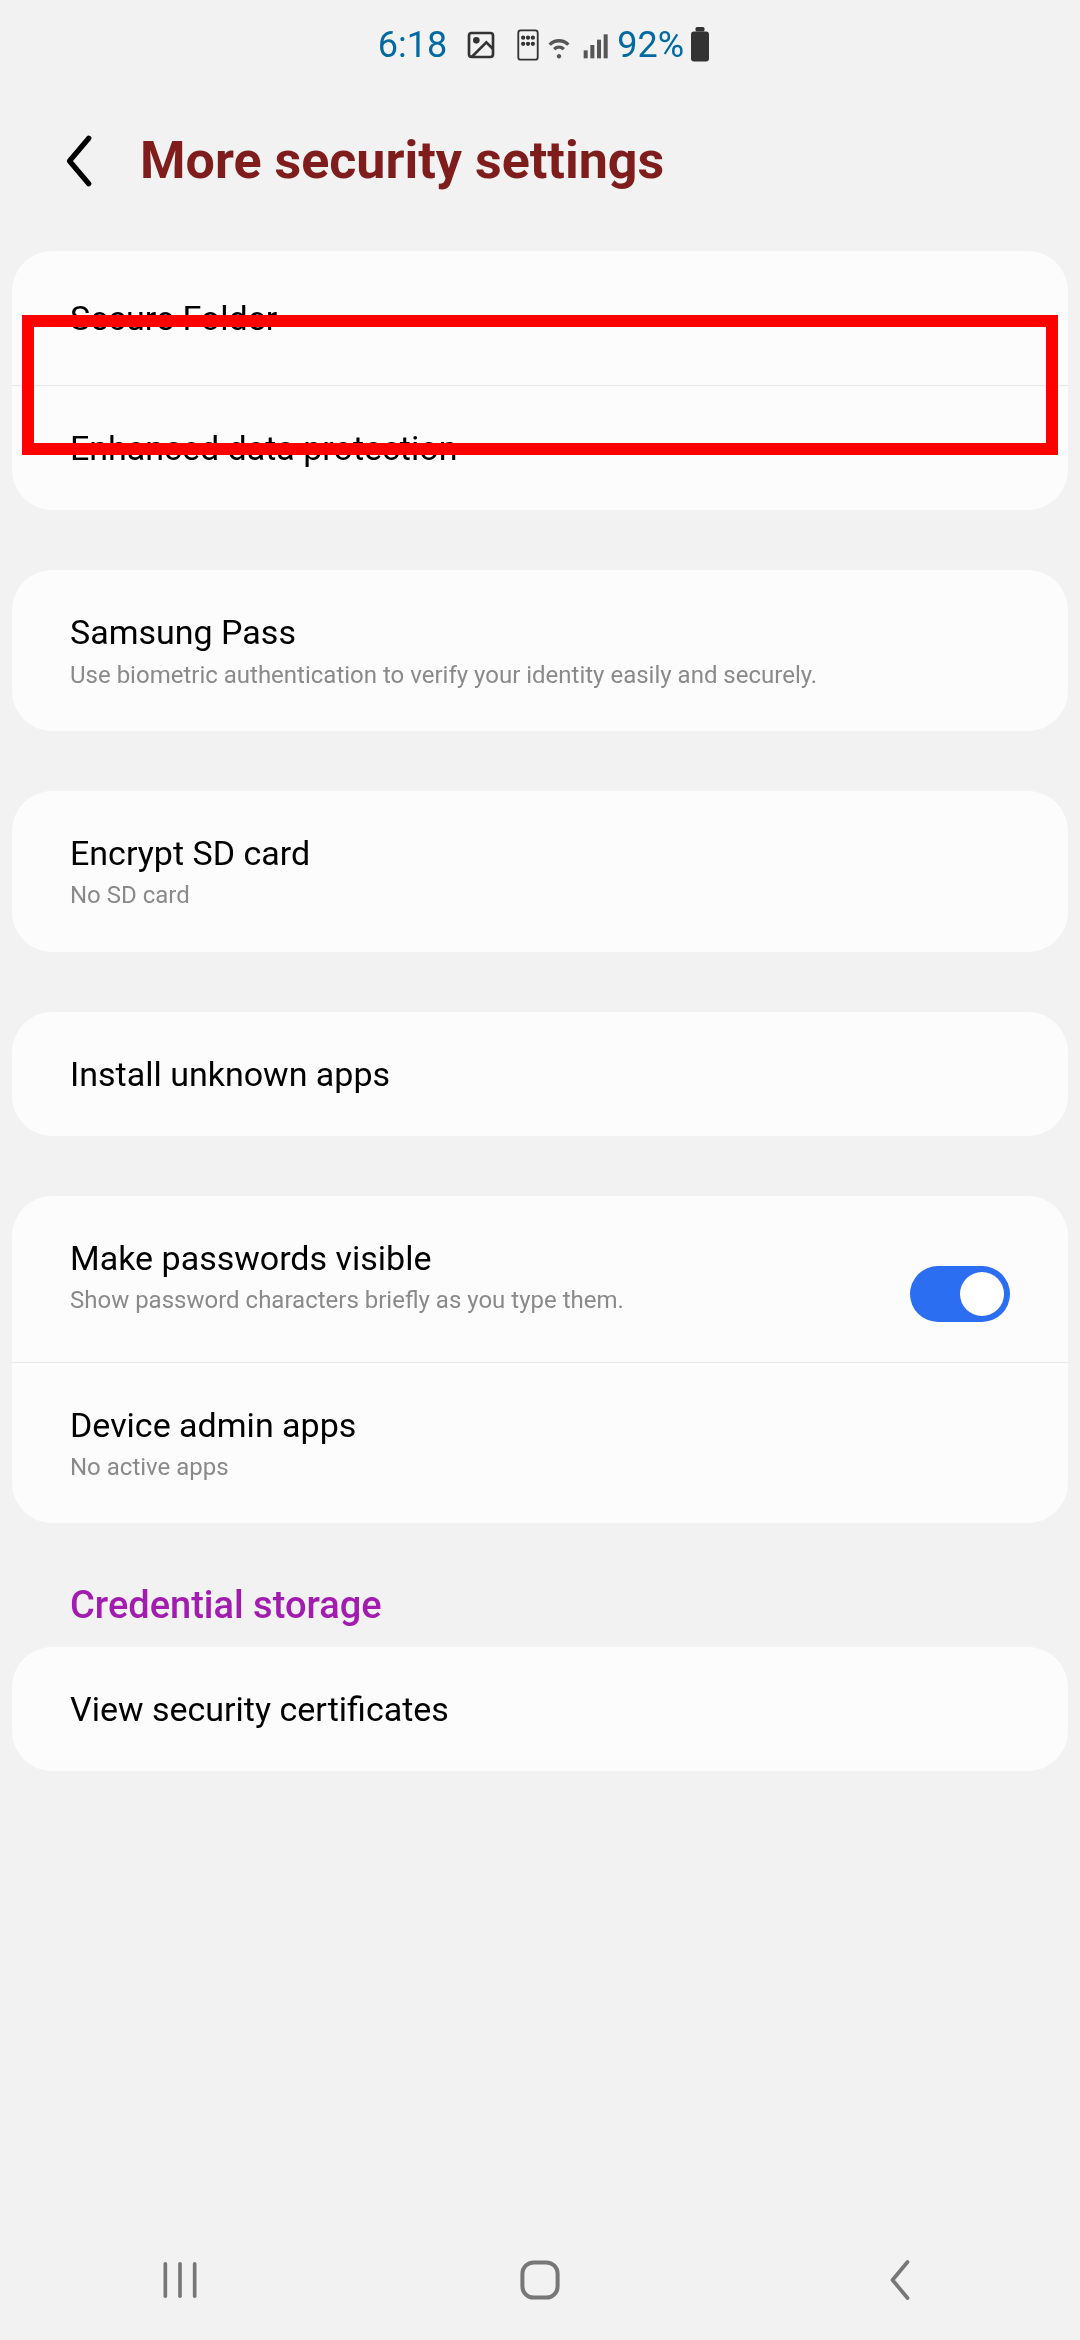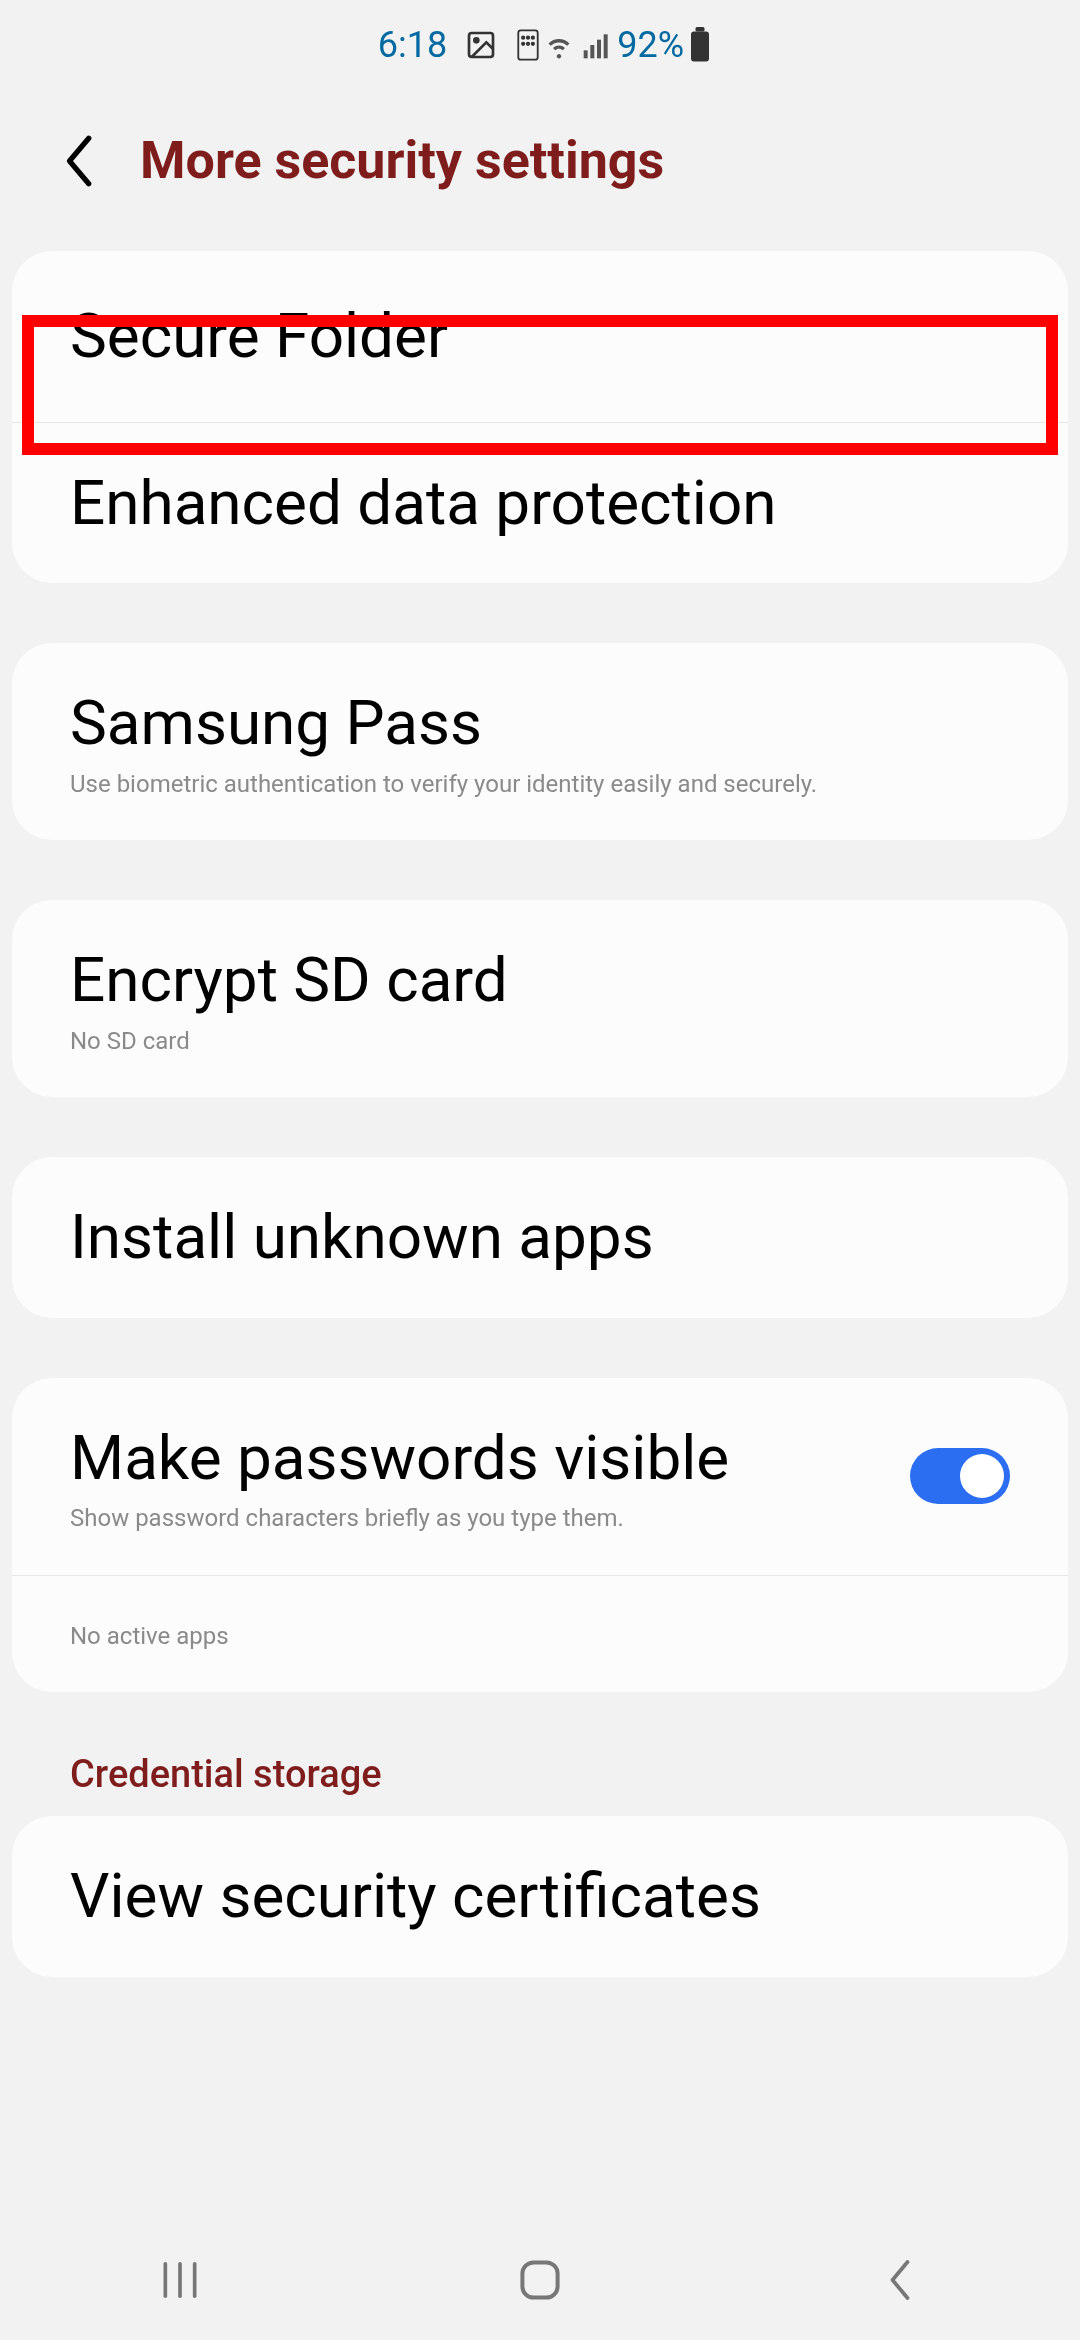--- a/index.html
+++ b/index.html
@@ -63,21 +63,21 @@
       overflow: hidden;
     }
     .card-item {
       padding: 40px 58px;
       border-bottom: 1px solid #e8e8e8;
     }
     .card-item:last-child {
       border-bottom: none;
     }
     .item-title {
-      font-size: 62px;
+      font-size: 34px;
       font-weight: 400;
       color: #000;
       line-height: 1.3;
     }
     .item-subtitle {
       font-size: 24px;
       color: #8a8a8a;
       line-height: 1.35;
       margin-top: 4px;
     }
@@ -104,21 +104,21 @@
       width: 44px;
       height: 44px;
       border-radius: 50%;
       background: #fff;
       top: 6px;
       right: 6px;
     }
     .section-header {
       padding: 0 70px 20px 70px;
       font-size: 38px;
-      color: #7f1d1d;
+      color: #a21caf;
       font-weight: 500;
     }
     .highlight-box {
       position: absolute;
       border: 12px solid #ff0000;
       pointer-events: none;
       z-index: 10;
     }
     .nav-bar {
       position: absolute;
@@ -240,20 +240,21 @@
             <div class="item-text">
               <div class="item-title">Make passwords visible</div>
               <div class="item-subtitle">Show password characters briefly as you type them.</div>
             </div>
             <div class="toggle">
               <div class="toggle-knob"></div>
             </div>
           </div>
         </div>
         <div class="card-item">
+          <div class="item-title">Device admin apps</div>
           <div class="item-subtitle">No active apps</div>
         </div>
       </div>
       <div class="section-header">Credential storage</div>
       <div class="card">
         <div class="card-item">
           <div class="item-title">View security certificates</div>
         </div>
       </div>
     </div>

